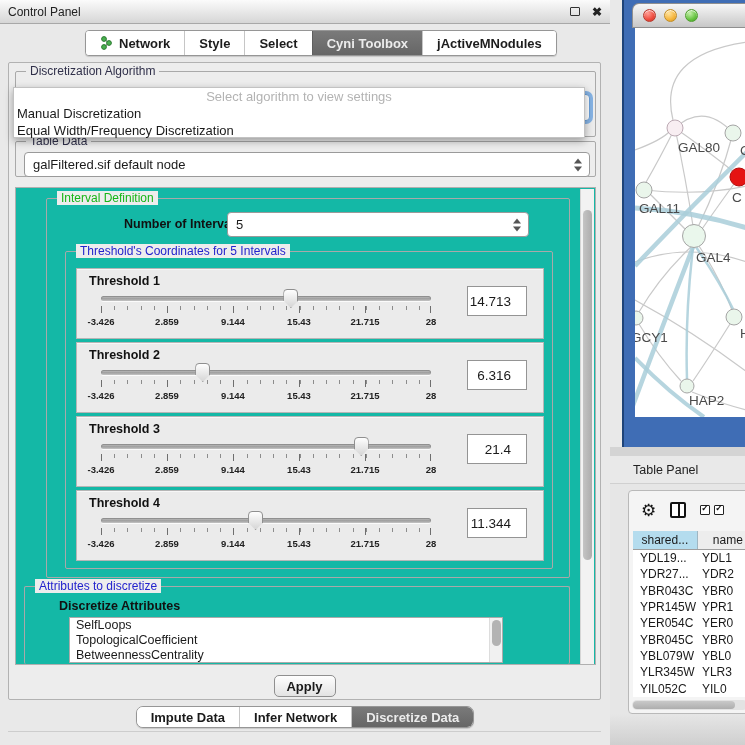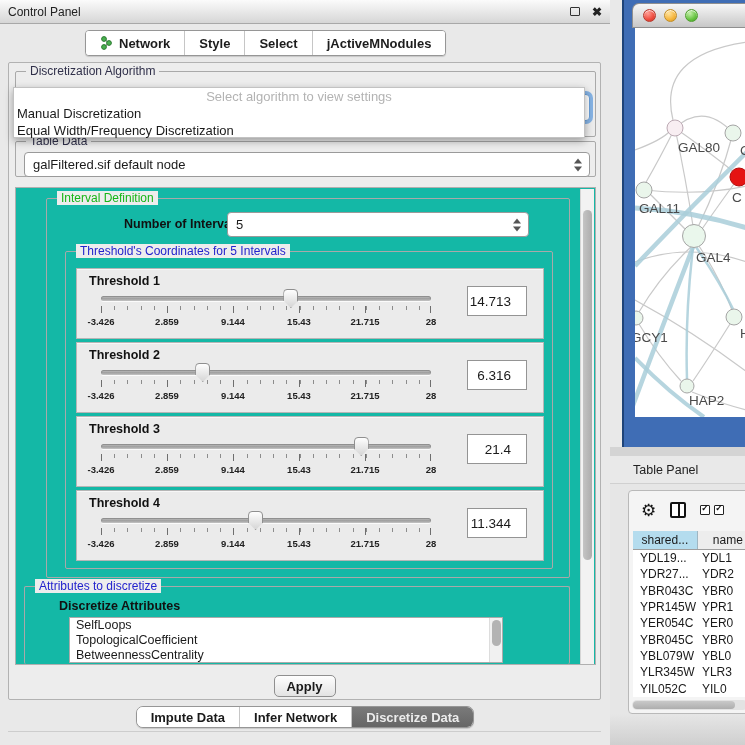--- a/index.html
+++ b/index.html
@@ -159,20 +159,23 @@
           <circle cx="4" cy="11" r="2.4" fill="#49b04f" stroke="#2d7a32"></circle>
         </svg>
         <span>Network</span>
       </div>
       <div class="tab">
           <span>Style</span>
         </div>
       <div class="tab">
           <span>Select</span>
         </div>
+      <div class="tab sel">
+          <span>Cyni Toolbox</span>
+        </div>
       <div class="tab">
           <span>jActiveMNodules</span>
         </div>
     </div>
 
     <div class="mainpanel">
 
       <div class="group" style="left:6px; top:8px; width:581px; height:66px;">
         <span class="glabel dark">Discretization Algorithm</span>
         <div class="combo focusring" style="left:8px; top:22px; width:566px; height:27px;">

